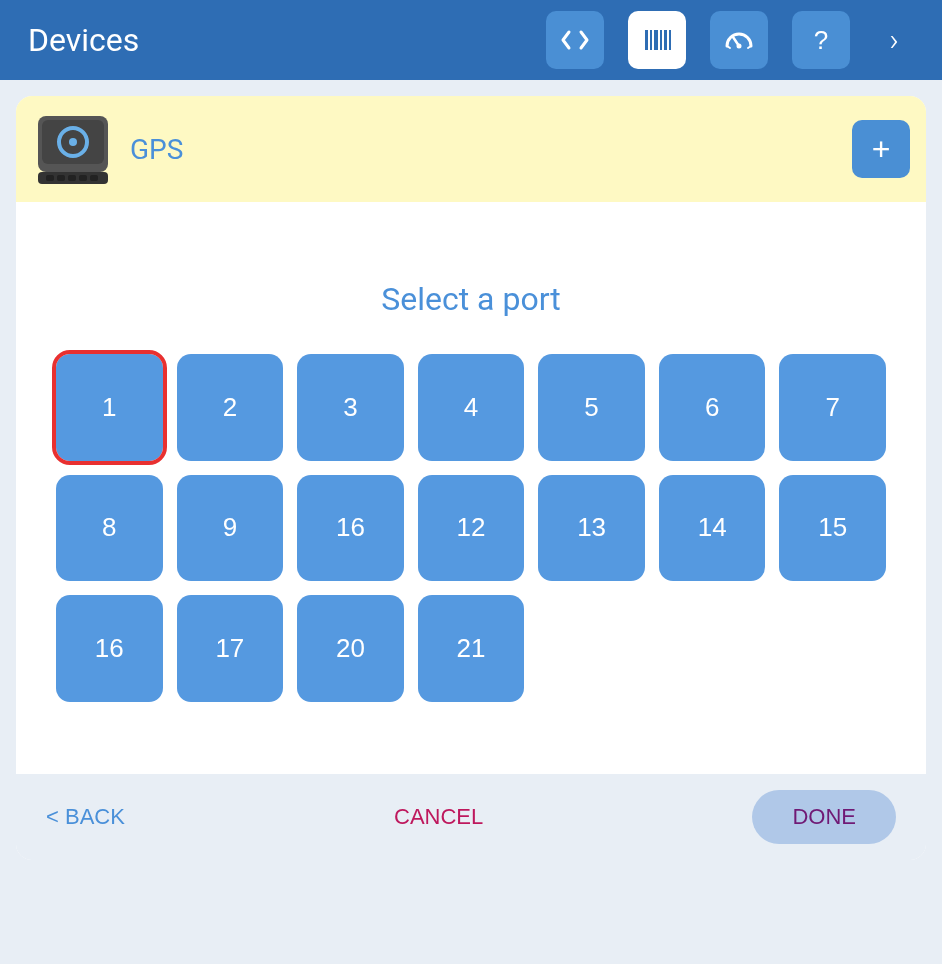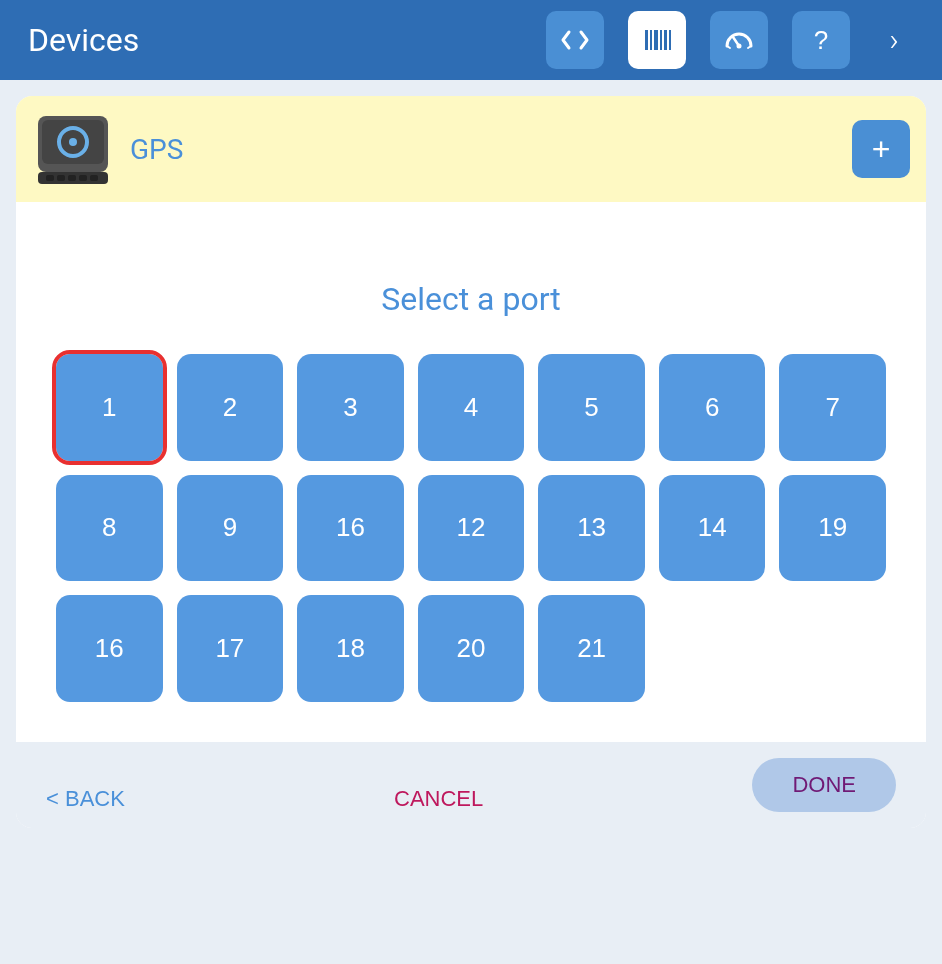--- a/index.html
+++ b/index.html
@@ -126,22 +126,23 @@
       background: #5599e0;
       outline: 4px solid #e83030;
       outline-offset: 0px;
     }
 
     
     .footer {
       background: #e8eef5;
       padding: 16px 30px;
       display: flex;
-      align-items: flex-end;
+      align-items: center;
       justify-content: space-between;
+      margin-top: 32px;
     }
     .footer-back {
       color: #4a90d9;
       font-size: 22px;
       cursor: pointer;
       background: none;
       border: none;
     }
     .footer-cancel {
       color: #be185d;
@@ -251,24 +252,23 @@
         <button class="port-btn">4</button>
         <button class="port-btn">5</button>
         <button class="port-btn">6</button>
         <button class="port-btn">7</button>
         <button class="port-btn">8</button>
         <button class="port-btn">9</button>
         <button class="port-btn">16</button>
         <button class="port-btn">12</button>
         <button class="port-btn">13</button>
         <button class="port-btn">14</button>
-        <button class="port-btn">19</button>
+        <button class="port-btn">15</button>
         <button class="port-btn">16</button>
         <button class="port-btn">17</button>
-        <button class="port-btn">18</button>
         <button class="port-btn">20</button>
         <button class="port-btn">21</button>
       </div>
   </div>
 
   <div class="footer">
     <button class="footer-back">&lt; BACK</button>
     <button class="footer-cancel">CANCEL</button>
     <button class="footer-done">DONE</button>
   </div>

